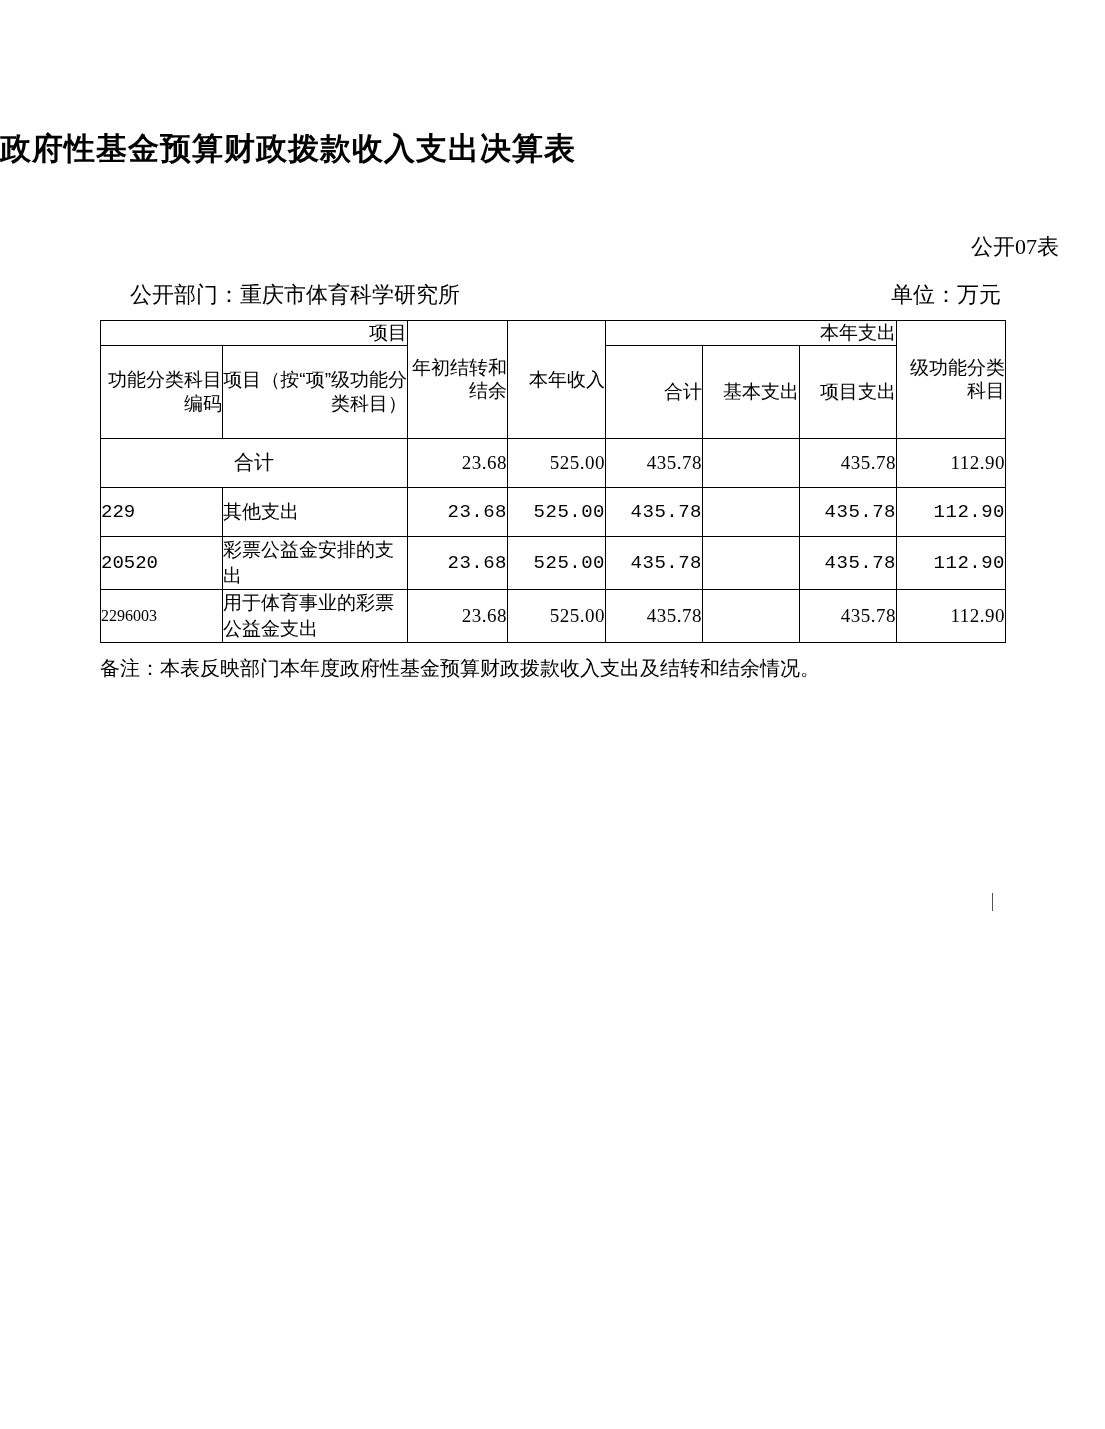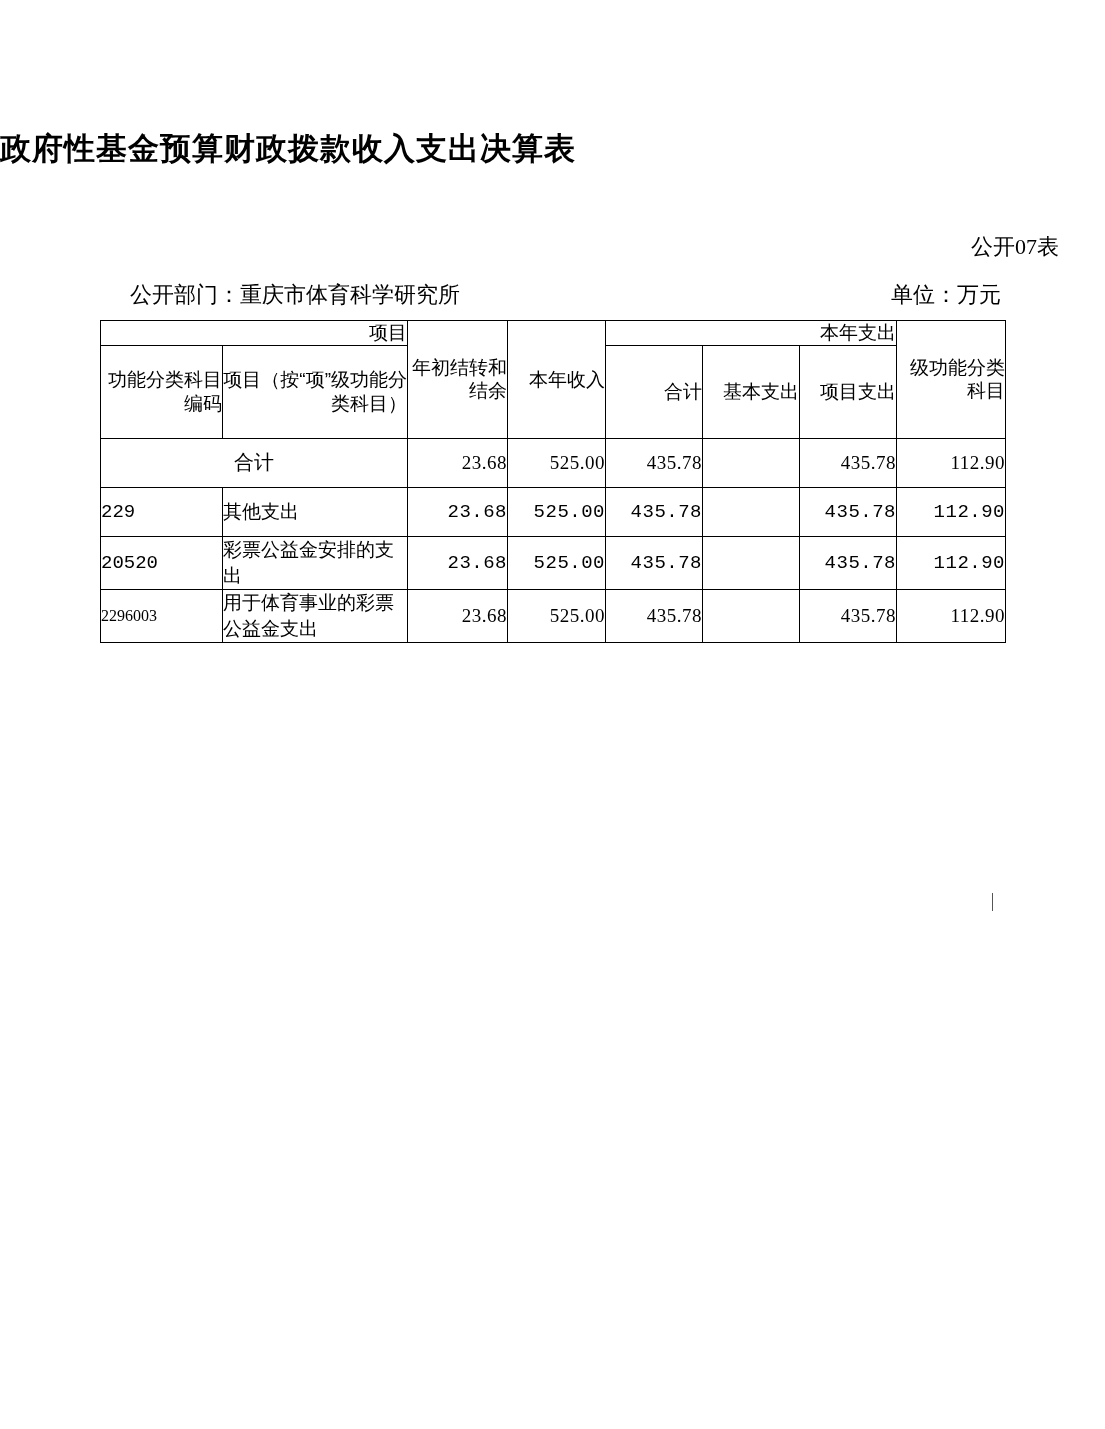--- a/index.html
+++ b/index.html
@@ -178,16 +178,17 @@
         <td class="c-right num">23.68</td>
         <td class="c-right num">525.00</td>
         <td class="c-right num">435.78</td>
         <td class="c-right num"></td>
         <td class="c-right num">435.78</td>
         <td class="c-right num">112.90</td>
       </tr>
     </tbody>
   </table>
 
+  <div class="note">备注：本表反映部门本年度政府性基金预算财政拨款收入支出及结转和结余情况。</div>
 
   <div class="stray-mark"></div>
 
 </div>
 
 </body></html>

